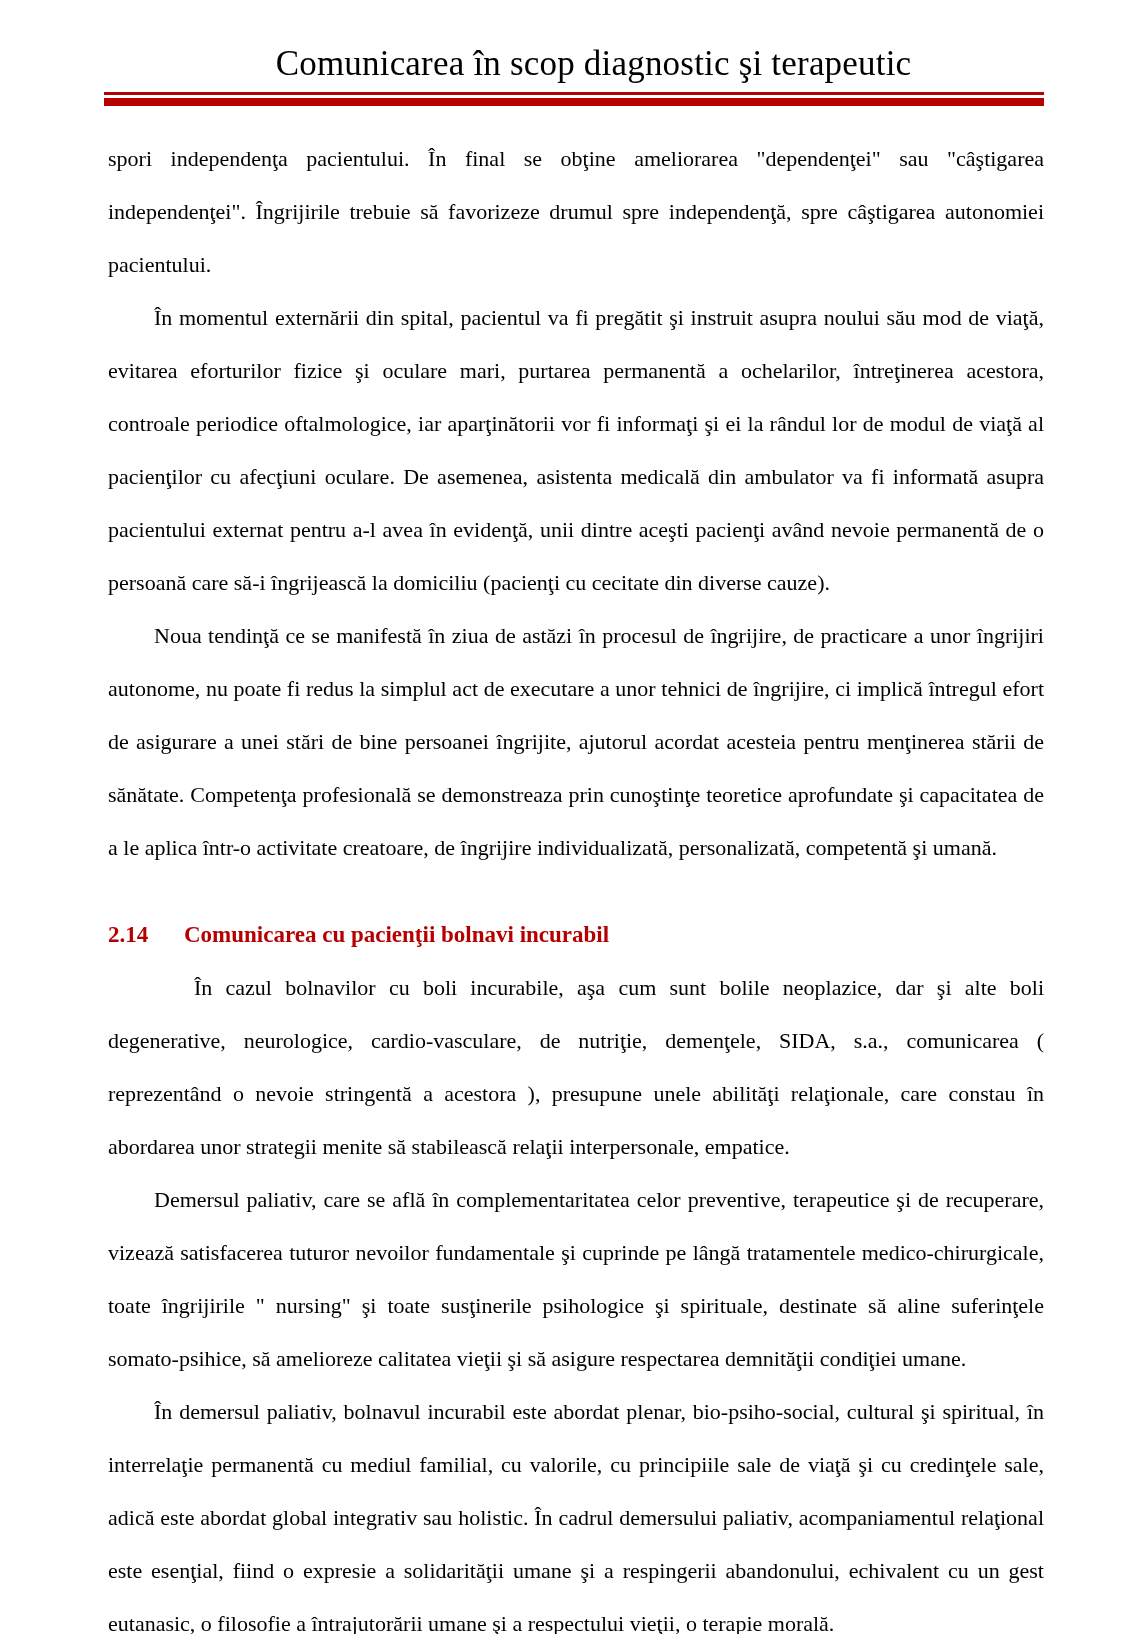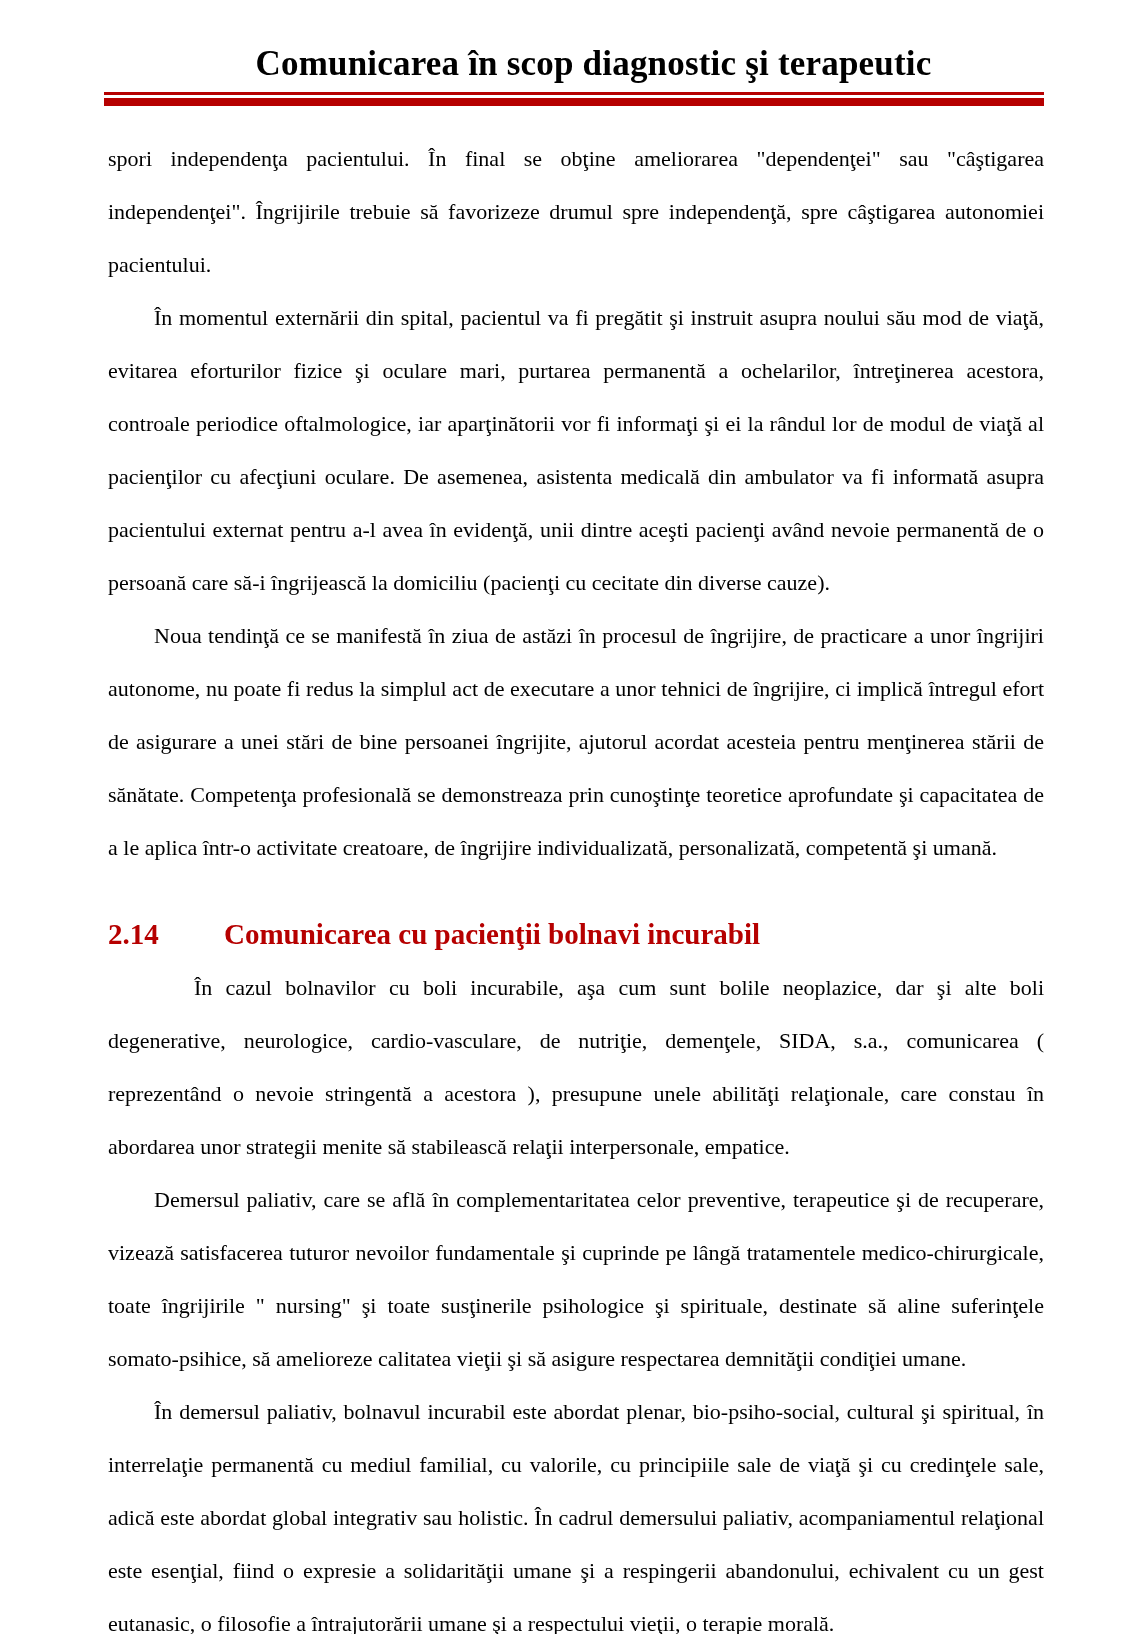--- a/index.html
+++ b/index.html
@@ -26,21 +26,21 @@
   }
 
   
   .header {
     padding-top: 44px;
   }
   .header-title {
     text-align: center;
     font-size: 35px;
     line-height: 1.15;
-    font-weight: bold;
+    font-weight: normal;
     letter-spacing: 0.2px;
     margin: 0 0 8px 0;
     padding-left: 39px;
   }
   .header-rules {
     margin: 0 104px 0 104px;
   }
   .rule-thin {
     height: 3px;
     background: #b60000;
@@ -71,34 +71,33 @@
   p.para.indent {
     text-indent: 46px;
   }
   p.para.indent-wide {
     text-indent: 86px;
   }
 
   h2.section-heading {
     color: #b60000;
     font-weight: bold;
-    font-size: 29px;
+    font-size: 23px;
     line-height: 53px;
     margin: 34px 0 0 0;
     display: flex;
     text-align: left;
   }
   h2.section-heading .sec-num {
     display: inline-block;
     width: 76px;
     flex: 0 0 76px;
   }
   h2.section-heading .sec-title {
     display: inline-block;
-    margin-left: 40px;
   }
 </style>
 </head>
 <body>
 
 <div class="page">
 
   <div class="header">
     <div class="header-title">Comunicarea în scop diagnostic şi terapeutic</div>
     <div class="header-rules">

